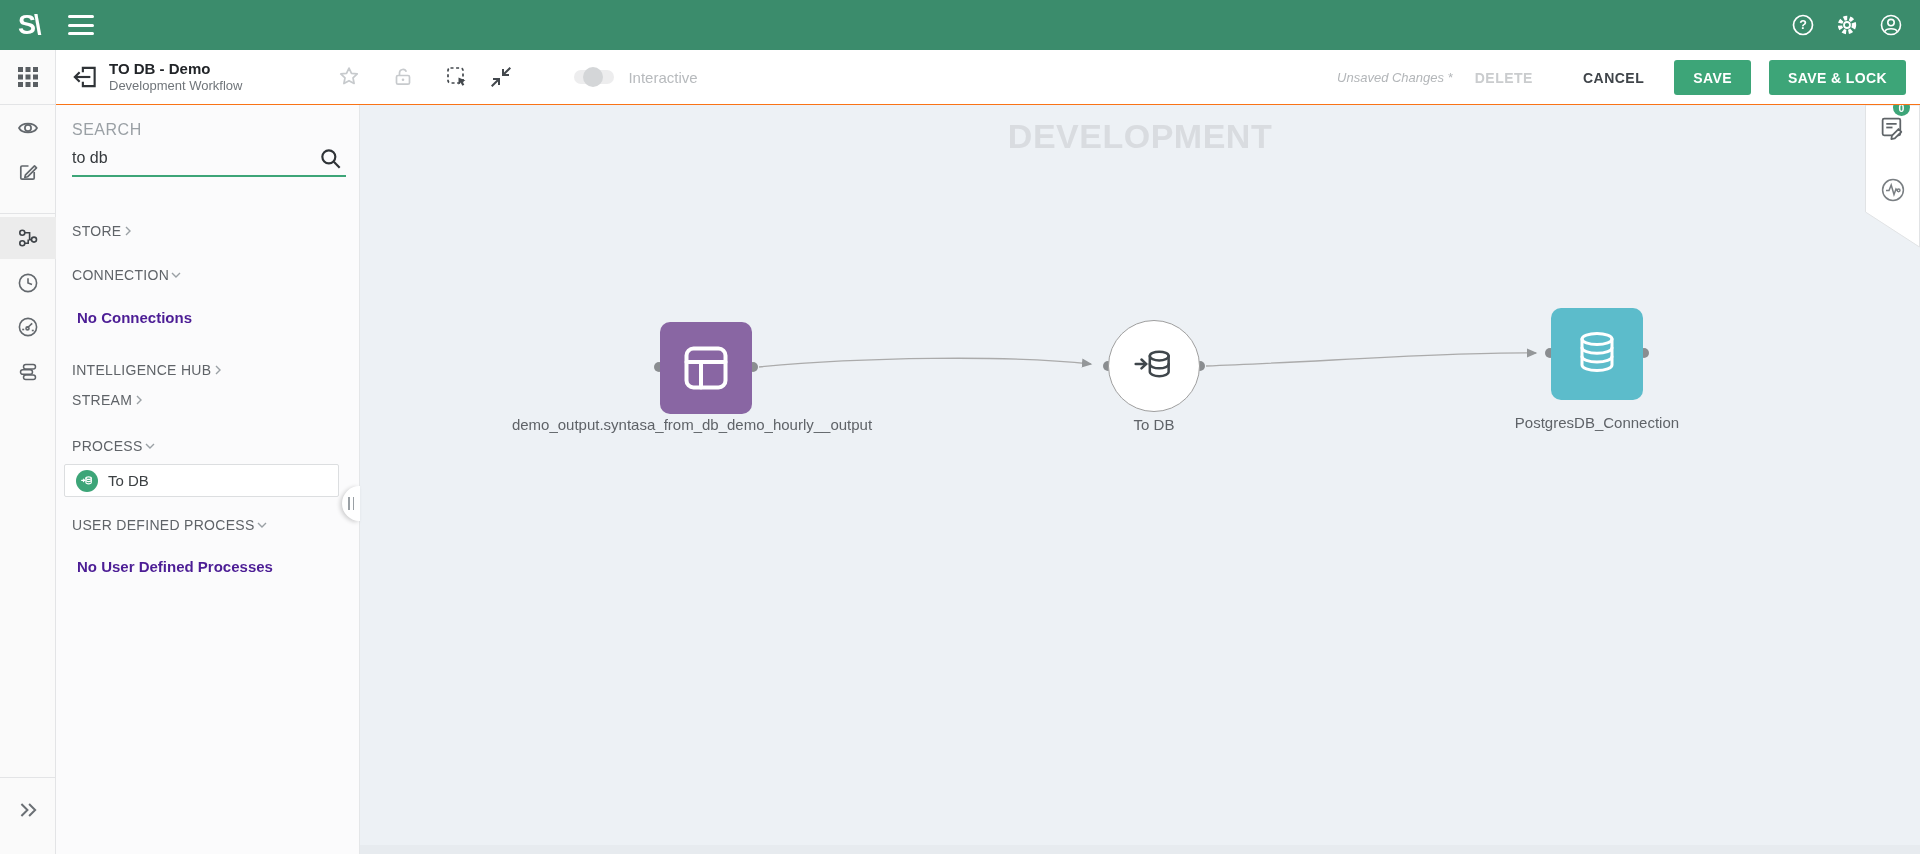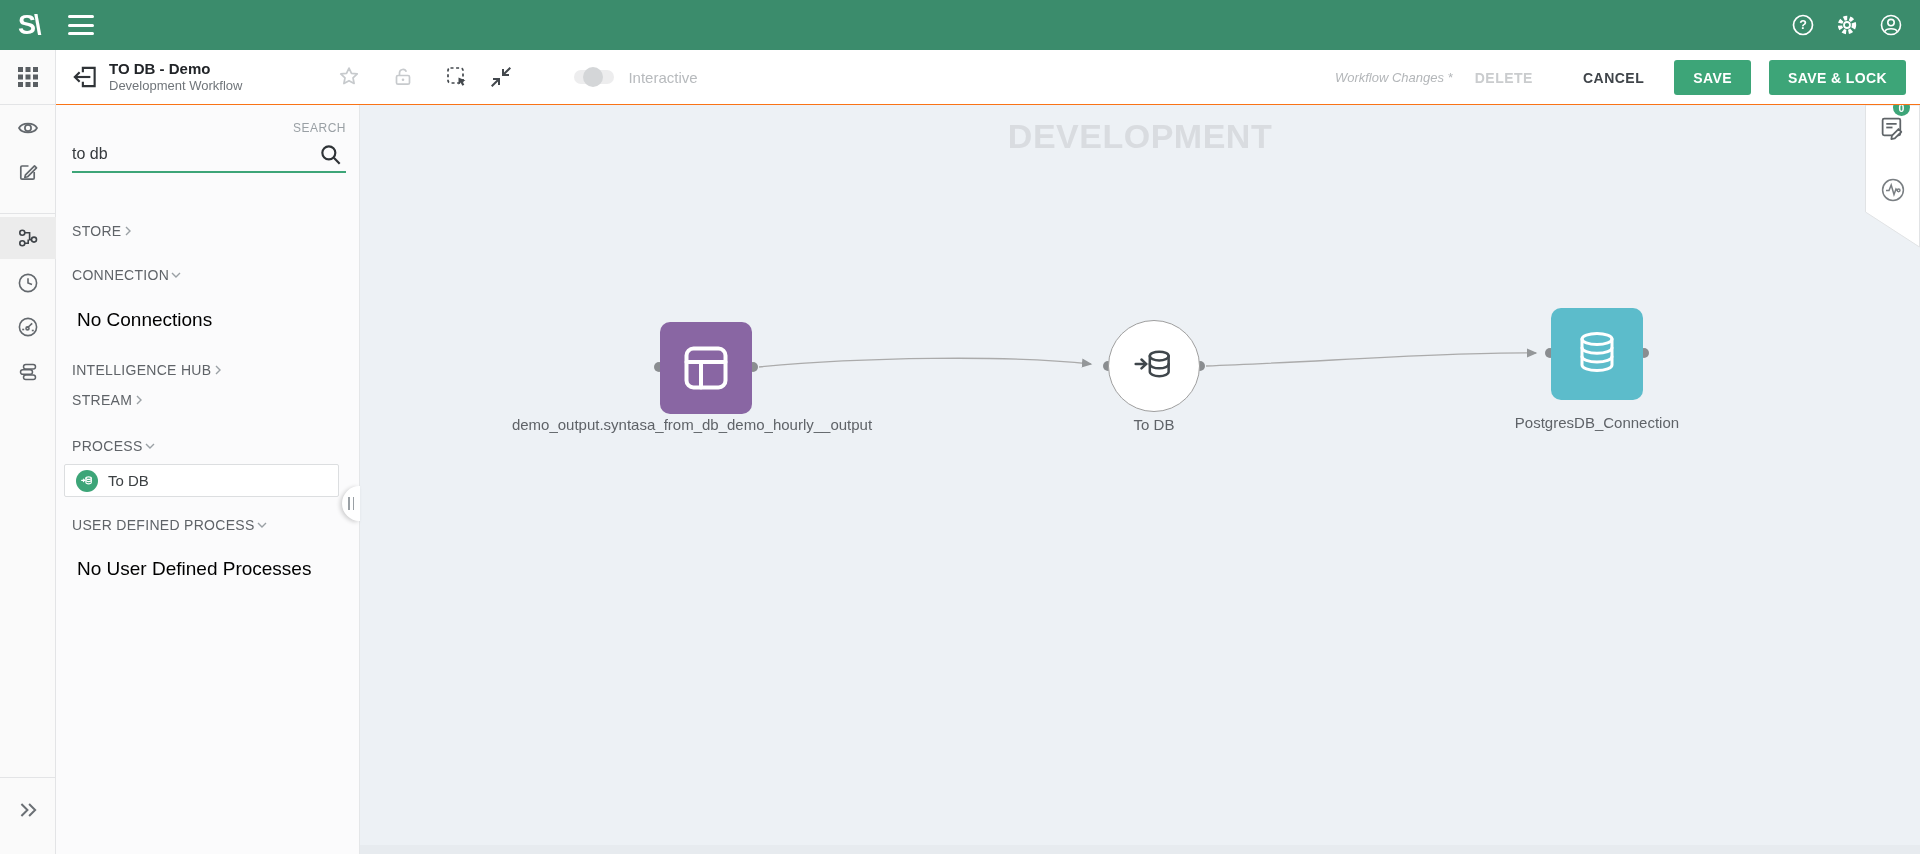--- a/index.html
+++ b/index.html
@@ -59,30 +59,30 @@
     background:#fafafa; border-right:1px solid #e3e4e6; }
   .rail-ic { position:absolute; left:0; width:56px; height:42px; display:flex;
     align-items:center; justify-content:center; cursor:pointer; }
   .rail-div { position:absolute; left:0; width:56px; height:1px; background:#e3e4e6; }
   .rail-ic.selected { background:#ececec; }
 
   
   .sidepanel { position:absolute; left:56px; top:105px; width:304px; height:749px;
     background:#fbfbfc; border-right:1px solid #e4e6e8; }
   .search-wrap { position:absolute; left:16px; top:16px; width:274px; }
-  .search-label { font-size:12px; color:#9aa0a5; letter-spacing:.5px;text-align:right; }
+  .search-label { font-size:16px; color:#9aa0a5; letter-spacing:.5px; }
   .search-row { position:relative; margin-top:2px; border-bottom:2px solid #3da578; }
   .search-input { width:100%; height:34px; border:none; outline:none; background:transparent;
     font-size:16px; color:#35393d; font-family:"Liberation Sans", sans-serif; padding-right:34px; }
   .search-ic { position:absolute; right:2px; top:5px; width:26px; height:26px; cursor:pointer; }
   .sec-head { position:absolute; left:16px; width:274px; height:26px; display:flex;
     align-items:center; justify-content:flex-start; cursor:pointer; }
   .sec-label { font-size:14px; color:#5f6368; letter-spacing:.3px; }
   .chev { width:14px; height:14px; }
-  .sec-empty { position:absolute; left:21px; font-size:19px; color:#000000; }
+  .sec-empty { position:absolute; left:21px; font-size:15px; color:#4c1d95;font-weight:bold; }
   .proc-item { position:absolute; left:8px; top:359px; width:275px; height:33px;
     background:#fff; border:1px solid #dcdee0; border-radius:2px; display:flex;
     align-items:center; cursor:pointer; }
   .proc-circle { margin-left:11px; width:22px; height:22px; border-radius:50%;
     background:#3da578; display:flex; align-items:center; justify-content:center; }
   .proc-label { margin-left:10px; font-size:15px; color:#3c4043; }
 
   
   .canvas { position:absolute; left:360px; top:105px; width:1560px; height:749px;
     background:#edf1f5; overflow:hidden; }
@@ -210,21 +210,21 @@
           <path d="M22 3.41 16.41 9H20v2h-7V4h2v3.59L20.59 2 22 3.41zM3.41 22 9 16.41V20h2v-7H4v2h3.59L2 20.59 3.41 22z" fill="#43484d"></path>
         </svg>
     </div>
     <div class="switch">
       <div class="track"></div>
         <div class="knob"></div>
     </div>
     <div class="interactive-label">Interactive</div>
 
     <div class="toolbar-right">
-      <div class="unsaved">Workflow Changes *</div>
+      <div class="unsaved">Unsaved Changes *</div>
       <div class="txt-btn delete-btn">DELETE</div>
       <div class="txt-btn cancel-btn">CANCEL</div>
       <button class="grn-btn">SAVE</button>
       <button class="grn-btn lockbtn">SAVE &amp; LOCK</button>
     </div>
   </div>
 
   <div class="rail">
     <div class="rail-ic" style="top:2px">
       <svg width="24" height="24" viewBox="0 0 24 24">

